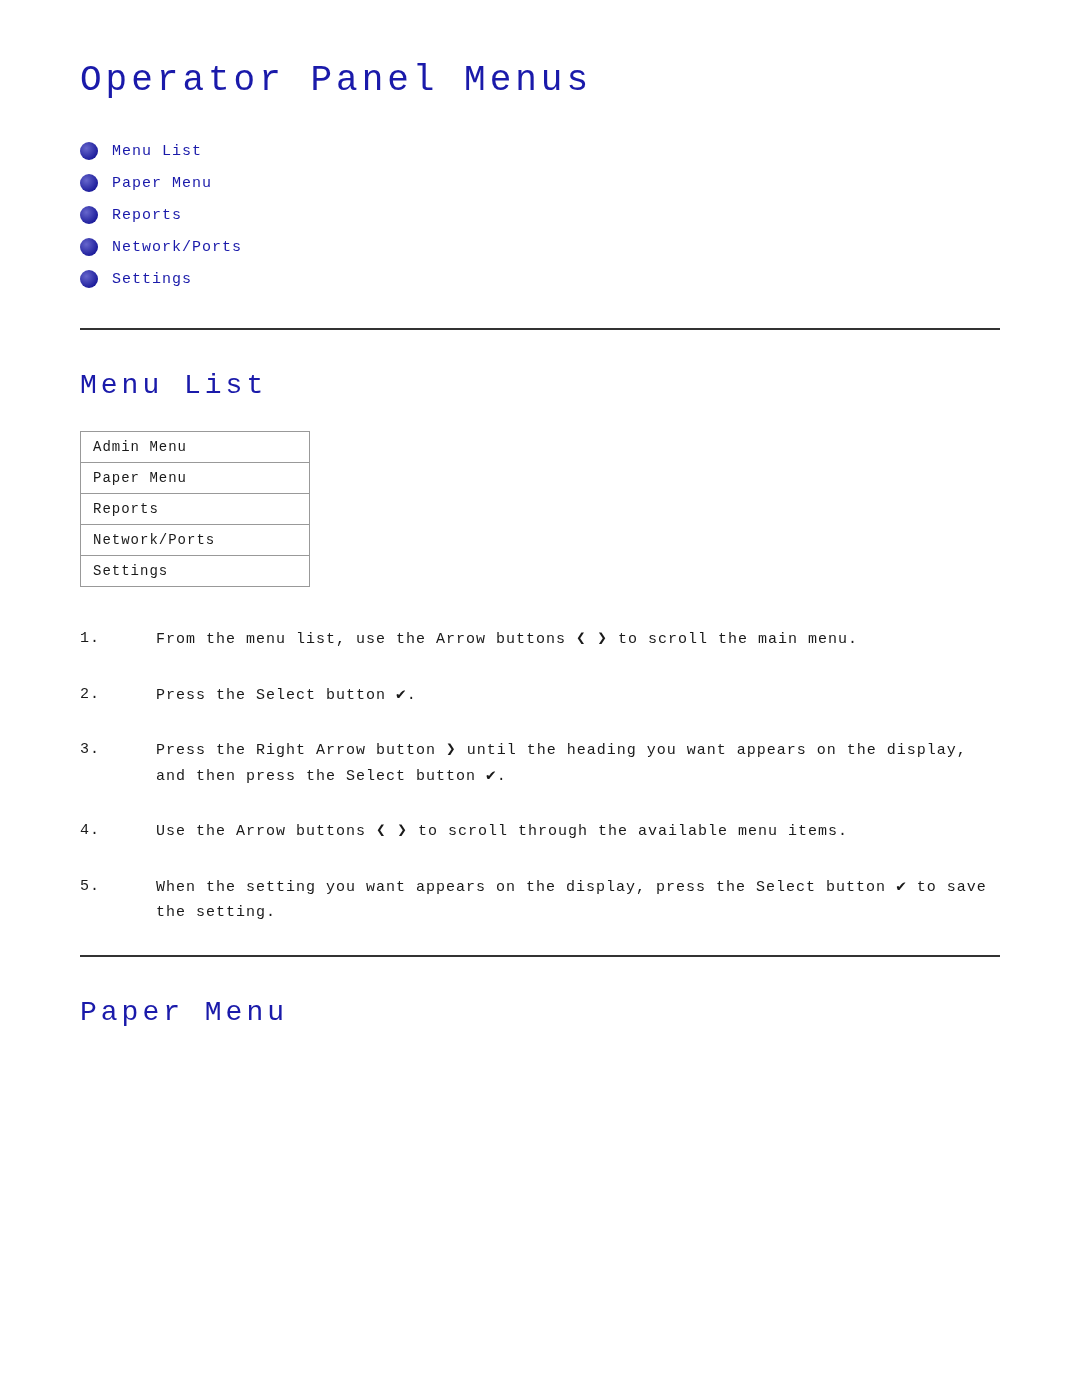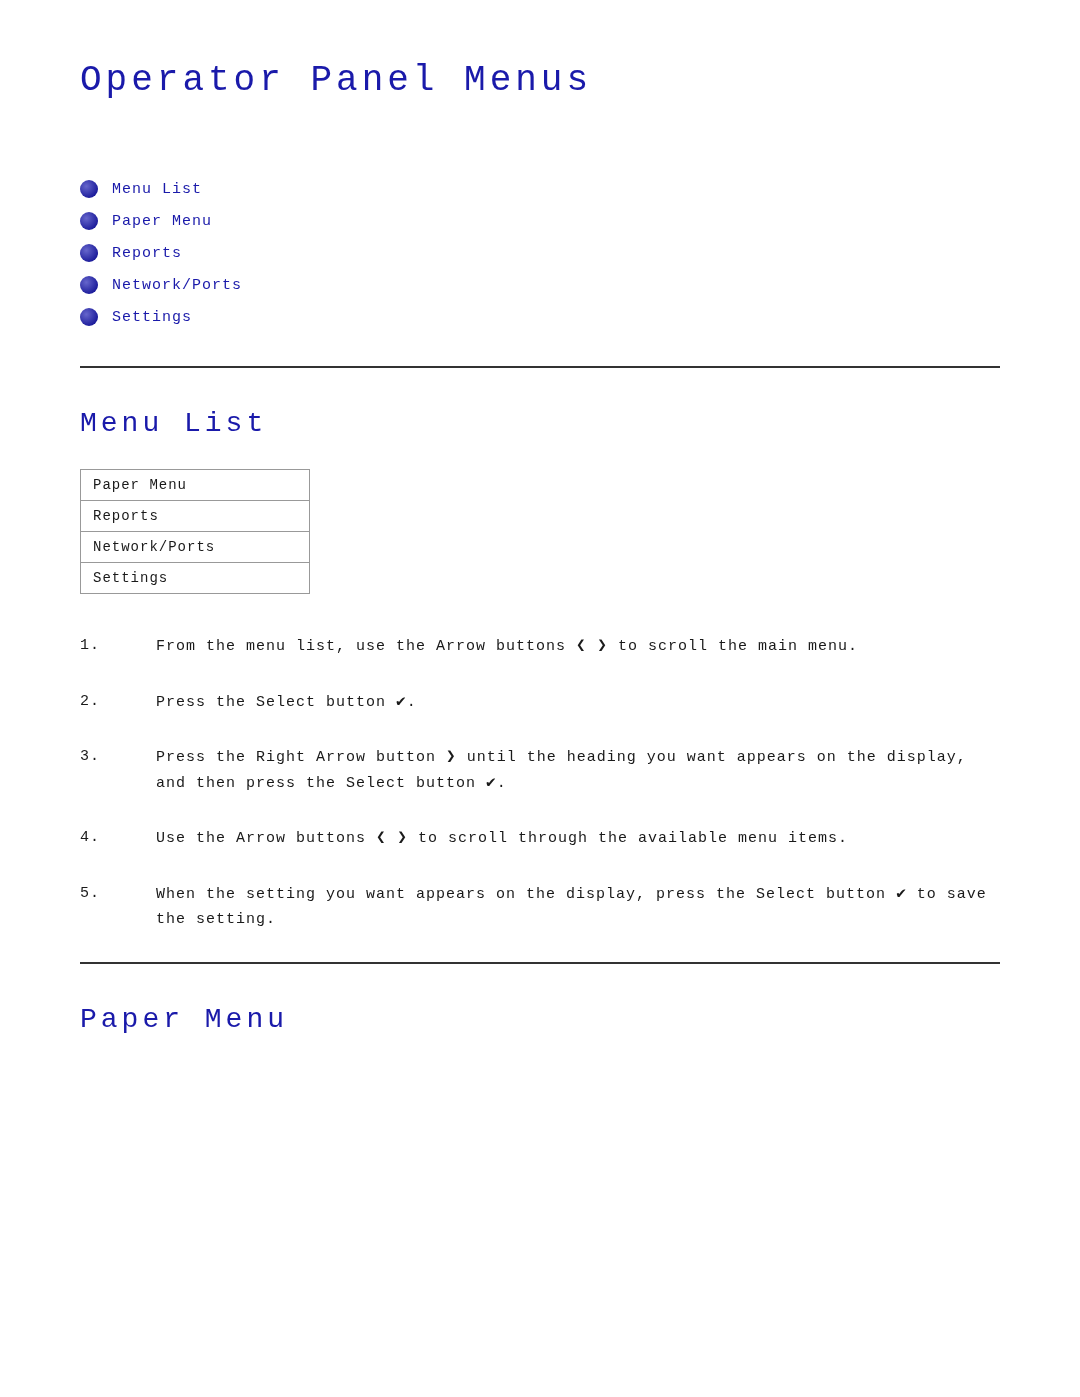--- a/index.html
+++ b/index.html
@@ -16,21 +16,21 @@
       width: 1080px;
       min-height: 1397px;
       padding: 60px 80px 80px 80px;
     }
 
     .page-title {
       font-size: 36px;
       font-weight: normal;
       color: #1a1aaa;
       letter-spacing: 4px;
-      margin-bottom: 79px;
+      margin-bottom: 41px;
     }
 
     .nav-list {
       list-style: none;
       margin-bottom: 40px;
     }
 
     .nav-list li {
       display: flex;
       align-items: center;
@@ -156,20 +156,23 @@
 </ul>
 
 <hr class="divider">
 
 <section id="menu-list">
   <h2 class="section-title">Menu List</h2>
 
   <table class="menu-table">
     <tbody>
       <tr>
+        <td>Admin Menu</td>
+      </tr>
+      <tr>
         <td>Paper Menu</td>
       </tr>
       <tr>
         <td>Reports</td>
       </tr>
       <tr>
         <td>Network/Ports</td>
       </tr>
       <tr>
         <td>Settings</td>

